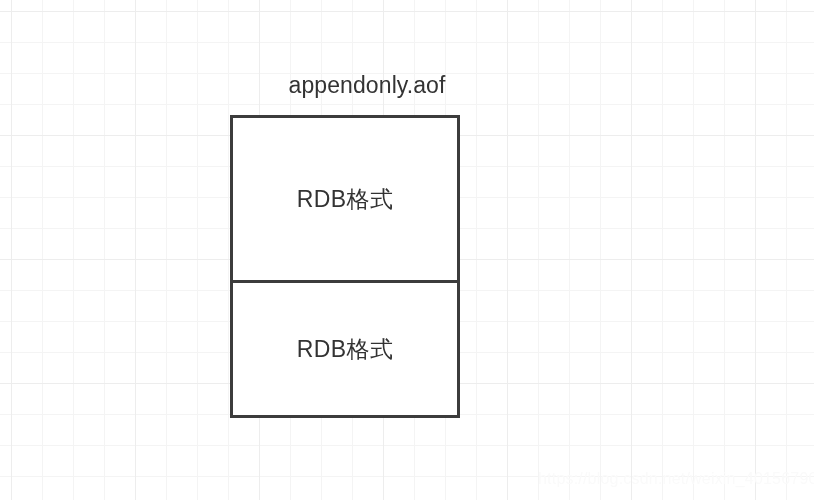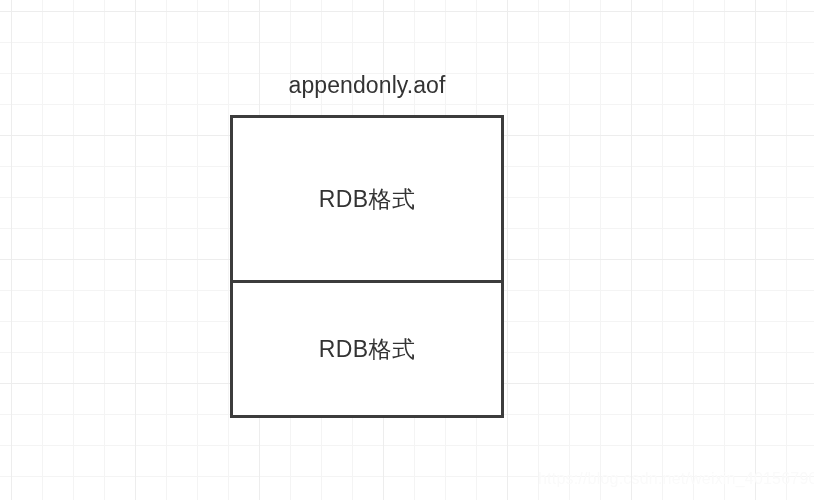--- a/index.html
+++ b/index.html
@@ -50,21 +50,21 @@
     color: #333333;
     white-space: nowrap;
     letter-spacing: 0.1px;
   }
 
   
   .shape {
     position: absolute;
     left: 230px;
     top: 115px;
-    width: 274px;
+    width: 230px;
     height: 303px;
     box-sizing: border-box;
     border: 3px solid #3c3c3c;
     background: #ffffff;
     display: flex;
     flex-direction: column;
   }
   .shape-cell {
     display: flex;
     align-items: center;

